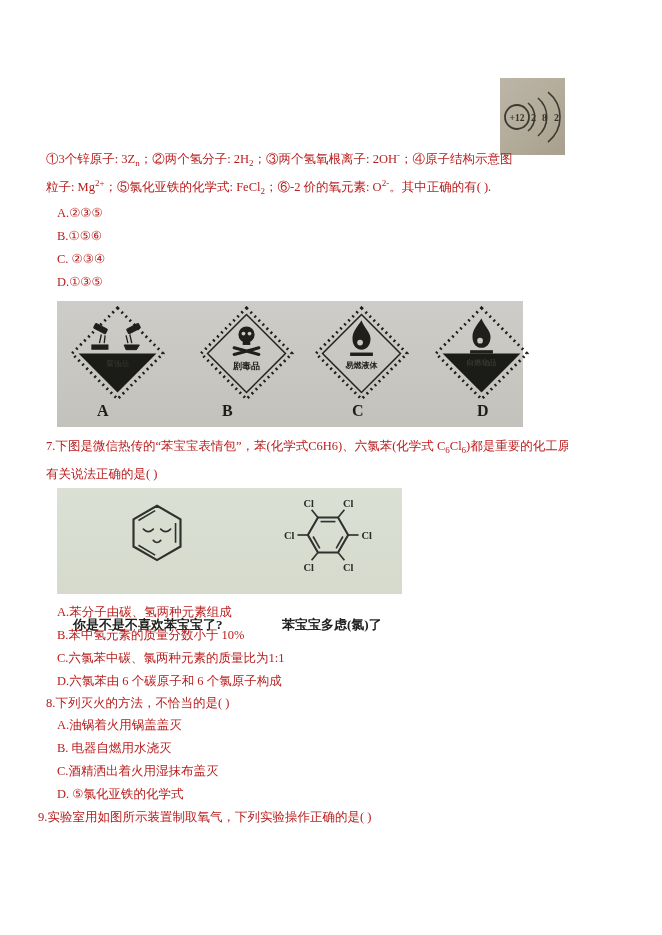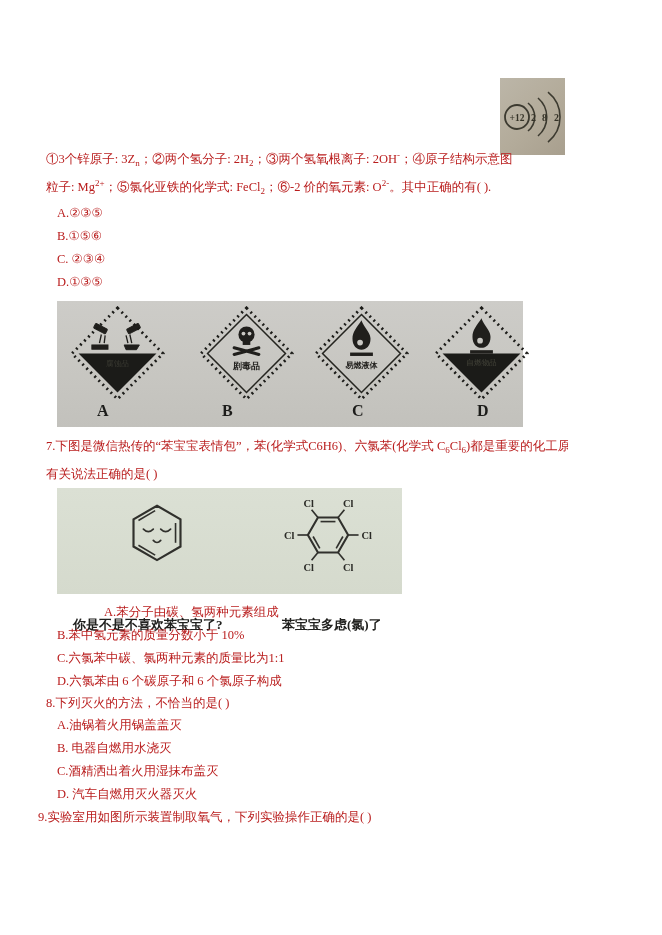--- a/index.html
+++ b/index.html
@@ -191,28 +191,28 @@
         <text x="92" y="17">Cl</text>
         <text x="13" y="60">Cl</text>
         <text x="117" y="60">Cl</text>
         <text x="39" y="103">Cl</text>
         <text x="92" y="103">Cl</text>
       </g>
     </svg>
     <span class="benzene-caption" style="left:225px;">苯宝宝多虑(氯)了</span>
   </div>
 
-  <div class="tline" style="left:57px; top:599px;margin-left:47px;">A.苯分子由碳、氢两种元素组成</div>
+  <div class="tline" style="left:57px; top:599px;">A.苯分子由碳、氢两种元素组成</div>
   <div class="tline" style="left:57px; top:622px;">B.苯中氢元素的质量分数小于 10%</div>
   <div class="tline" style="left:57px; top:645px;">C.六氯苯中碳、氯两种元素的质量比为1:1</div>
   <div class="tline" style="left:57px; top:668px;">D.六氯苯由 6 个碳原子和 6 个氯原子构成</div>
 
   <div class="tline" style="left:46px; top:690px;">8.下列灭火的方法，不恰当的是( )</div>
   <div class="tline" style="left:57px; top:712px;">A.油锅着火用锅盖盖灭</div>
   <div class="tline" style="left:57px; top:735px;">B. 电器自燃用水浇灭</div>
   <div class="tline" style="left:57px; top:758px;">C.酒精洒出着火用湿抹布盖灭</div>
-  <div class="tline" style="left:57px; top:781px;">D. 汽车自燃用灭火器灭火</div>
+  <div class="tline" style="left:57px; top:781px;">D. ⑤氯化亚铁的化学式</div>
 
   <div class="tline" style="left:38px; top:804px;text-align:right;">9.实验室用如图所示装置制取氧气，下列实验操作正确的是( )</div>
 
   <div id="page-number">2</div>
 
 </div>
 
 </body></html>

